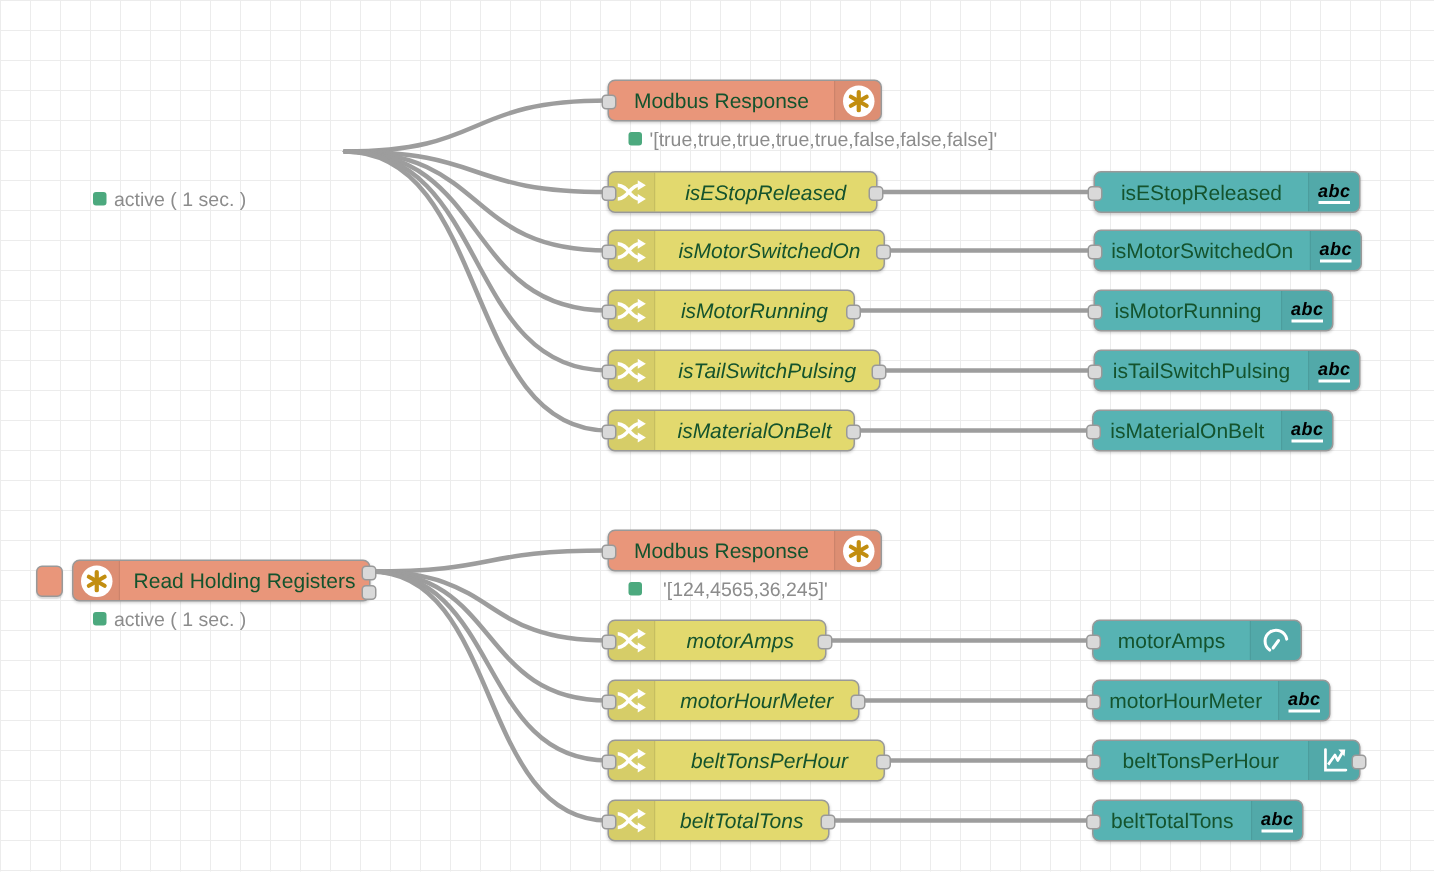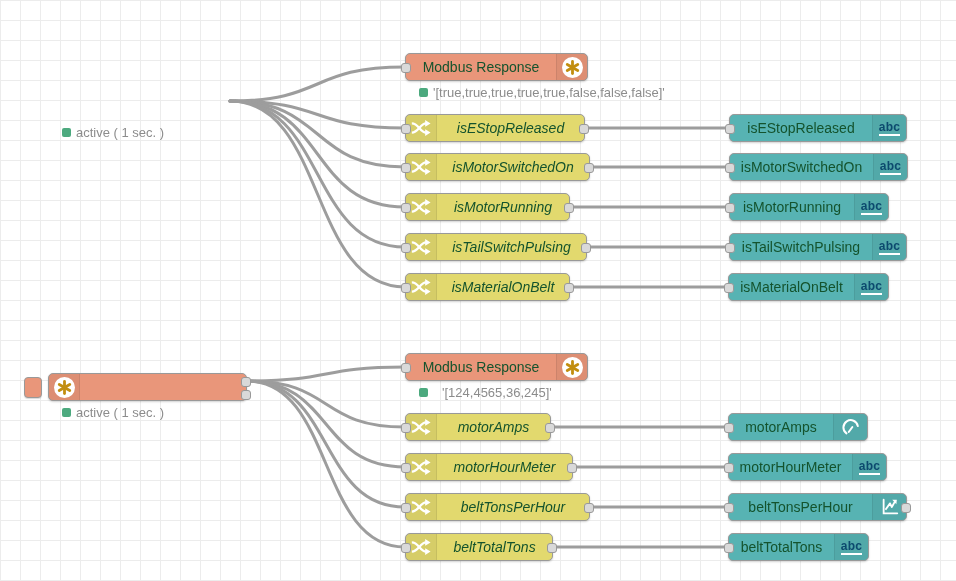--- a/index.html
+++ b/index.html
@@ -45,24 +45,25 @@
     overflow:hidden;
   }
   .node.function .label { font-style:italic; }
 
   .circle-badge {
     width:21px; height:21px; border-radius:50%;
     background:#fff; display:flex; align-items:center; justify-content:center;
   }
 
   .abc-glyph {
-    font-size:12px; font-weight:bold; color:#0c4a6e;
+    font-size:12px; font-weight:bold; color:#000000;
     line-height:1; padding-bottom:1px;
     border-bottom:2px solid #fff;
     letter-spacing:0.3px;
+    font-style:italic;
   }
 
   .port {
     position:absolute; width:10px; height:10px;
     background:#d9d9d9; border:1px solid #999;
     border-radius:3px; box-sizing:border-box;
     cursor:crosshair;
   }
   .port.input  { left:-5px; top:9px; }
   .port.output { right:-5px; top:9px; }
@@ -251,20 +252,21 @@
           <span class="circle-badge">
             <svg width="15" height="15" viewBox="0 0 16 16">
               <g stroke="#c28e10" stroke-width="3" stroke-linecap="round">
                 <line x1="8" y1="1.5" x2="8" y2="14.5"></line>
                 <line x1="2.4" y1="4.8" x2="13.6" y2="11.2"></line>
                 <line x1="2.4" y1="11.2" x2="13.6" y2="4.8"></line>
               </g>
             </svg>
           </span>
         </div>
+        <div class="label">Read Holding Registers</div>
         <div class="port output out0"></div>
         <div class="port output out1"></div>
         <div class="inject-button salmon"></div>
       </div>
       <div class="status" style="left: 62px; top: 405px;">
         <span class="status-dot"></span>
         <span>active ( 1 sec. )</span>
       </div>
       <div class="node modbus-response" style="left: 405px; top: 353px; width: 183px;">
         <div class="label">Modbus Response</div>

